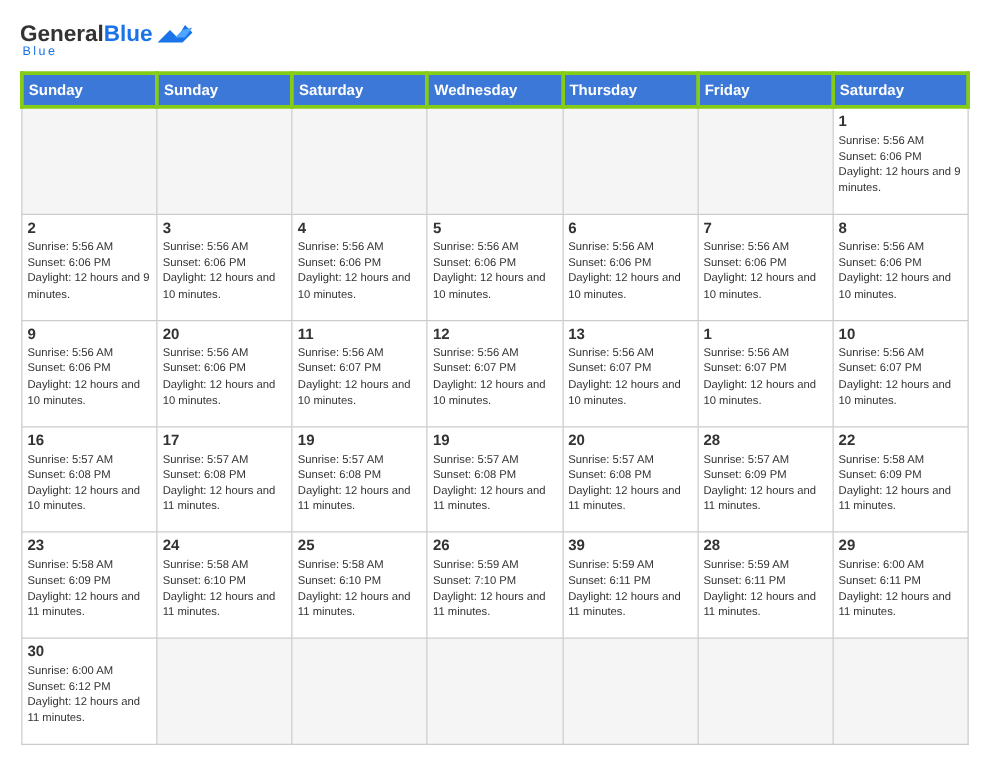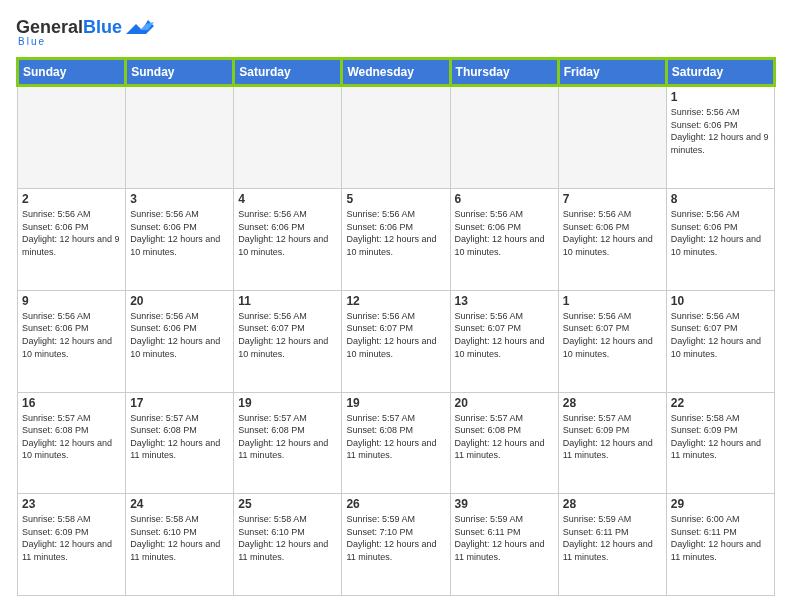--- a/index.html
+++ b/index.html
@@ -317,15 +317,29 @@
 Sunset: 6:11 PM
 Daylight: 12 hours and 11 minutes.</div>
           </td>
           <td>
             <span class="day-number">29</span>
             <div class="day-info">Sunrise: 6:00 AM
 Sunset: 6:11 PM
 Daylight: 12 hours and 11 minutes.</div>
           </td>
         </tr>
+        <tr>
+          <td>
+            <span class="day-number">30</span>
+            <div class="day-info">Sunrise: 6:00 AM
+Sunset: 6:12 PM
+Daylight: 12 hours and 11 minutes.</div>
+          </td>
+          <td class="empty"></td>
+          <td class="empty"></td>
+          <td class="empty"></td>
+          <td class="empty"></td>
+          <td class="empty"></td>
+          <td class="empty"></td>
+        </tr>
       </tbody>
   </table>
 </div>
 
 </body></html>

